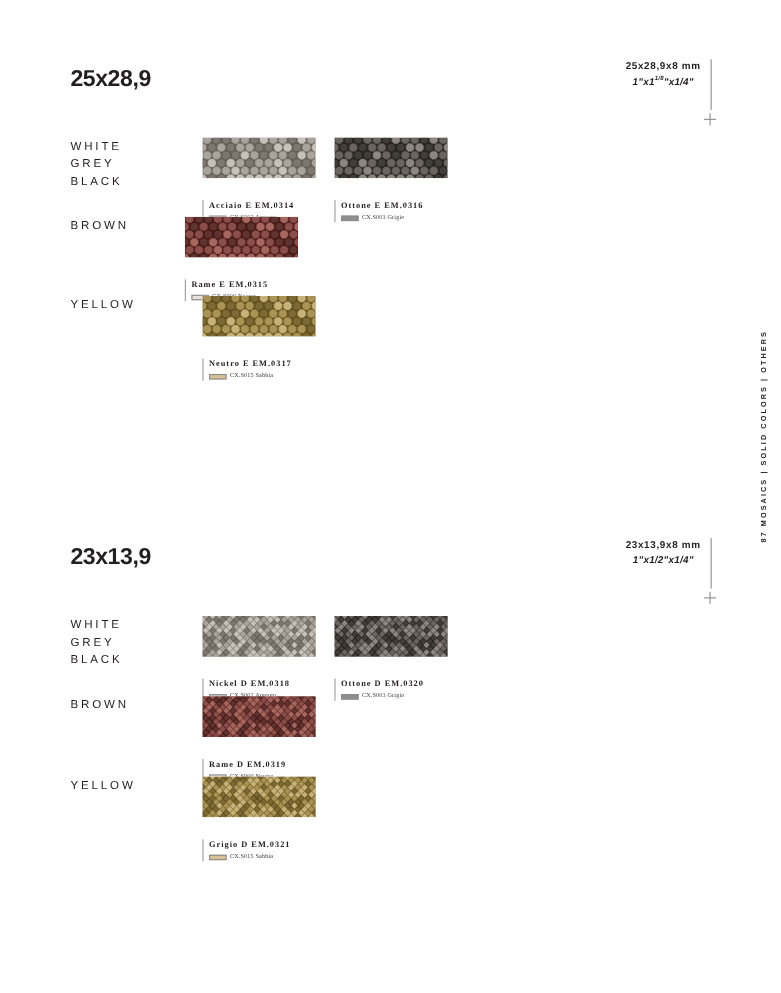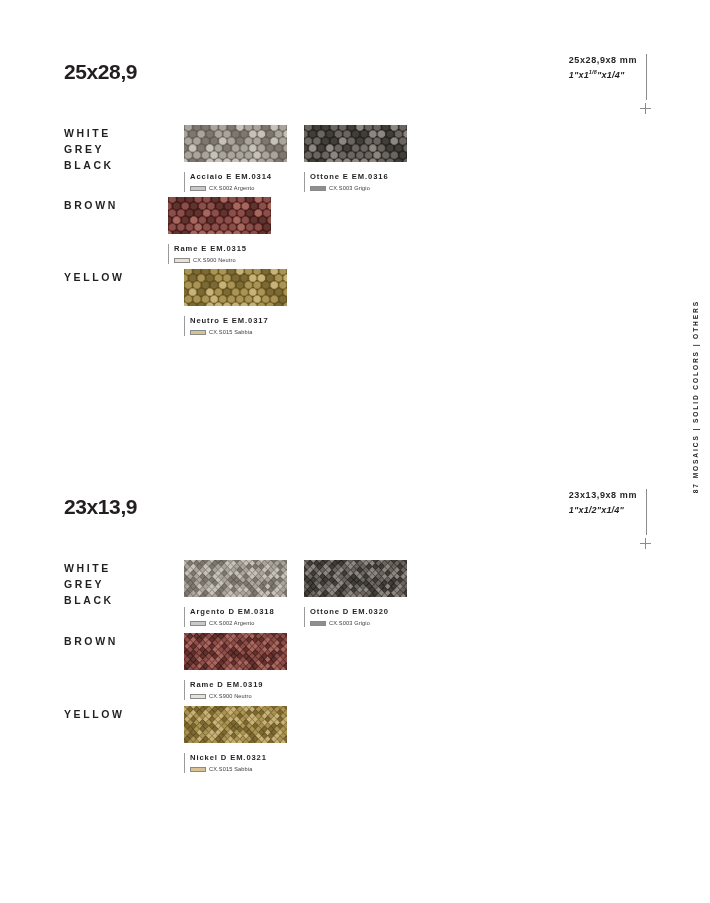--- a/index.html
+++ b/index.html
@@ -30,21 +30,21 @@
     font-weight: bold;
     letter-spacing: -0.4px;
     color: #231f20;
   }
 
   
   .spec {
     position: absolute;
     right: 63px;
     top: 4px;
-    text-align: left;
+    text-align: center;
     padding-right: 9px;
     border-right: 1px solid #8c8c8c;
     height: 46px;
   }
   .spec-mm {
     font-size: 9px;
     font-weight: bold;
     letter-spacing: 0.6px;
     color: #231f20;
     white-space: nowrap;
@@ -72,43 +72,44 @@
   }
   .spec-cross:before { left: 0; top: 5px; width: 11px; height: 1px; }
   .spec-cross:after { left: 5px; top: 0; width: 1px; height: 11px; }
 
   
   .family { position: absolute; left: 0; width: 710px; }
   .family-label {
     position: absolute;
     left: 64px;
     font-size: 10.5px;
-    font-weight: bold;
+    font-weight: normal;
     letter-spacing: 2.6px;
     line-height: 16px;
     color: #231f20;
     white-space: nowrap;
   }
 
   
   .product { position: absolute; }
   .swatch-img {
     width: 103px; height: 37px;
     display: block;
     overflow: hidden;
     position: relative;
     background: #ffffff;
   }
   .swatch-img svg { display: block; }
 
   .caption {
-    margin-top: 10px;
+    margin-top: 20px;
     padding-left: 5px;
     border-left: 1px solid #9a9a9a;
     min-height: 20px;
+    font-family: Liberation Serif, serif;
   }
   .caption-name {
     font-size: 7.6px;
     font-weight: bold;
     letter-spacing: 0.9px;
     color: #231f20;
     white-space: nowrap;
     line-height: 10px;
   }
   .caption-grout {
@@ -922,21 +923,21 @@
               <polygon points="74.4,39.864 77.25200000000001,42.9 74.4,45.936 71.548,42.9" fill="#c6c1b9" stroke="#a09b93" stroke-width="0.4"></polygon>
               <polygon points="80.60000000000001,39.864 83.45200000000001,42.9 80.60000000000001,45.936 77.748,42.9" fill="#c6c1b9" stroke="#a09b93" stroke-width="0.4"></polygon>
               <polygon points="86.8,39.864 89.652,42.9 86.8,45.936 83.948,42.9" fill="#c6c1b9" stroke="#a09b93" stroke-width="0.4"></polygon>
               <polygon points="93,39.864 95.852,42.9 93,45.936 90.148,42.9" fill="#c6c1b9" stroke="#a09b93" stroke-width="0.4"></polygon>
               <polygon points="99.2,39.864 102.052,42.9 99.2,45.936 96.348,42.9" fill="#7d776f" stroke="#575149" stroke-width="0.4"></polygon>
               <polygon points="105.4,39.864 108.25200000000001,42.9 105.4,45.936 102.548,42.9" fill="#c6c1b9" stroke="#a09b93" stroke-width="0.4"></polygon>
               <polygon points="111.60000000000001,39.864 114.45200000000001,42.9 111.60000000000001,45.936 108.748,42.9" fill="#a9a49c" stroke="#837e76" stroke-width="0.4"></polygon>
             </svg>
           </div>
         <div class="caption">
-          <div class="caption-name">Argento D EM.0318</div>
+          <div class="caption-name">Nickel D EM.0318</div>
           <div class="caption-grout">
             <span class="grout-chip" style="background: rgb(201, 201, 201);"></span>
             <span class="caption-grout-text">CX.S002 Argento</span>
           </div>
         </div>
       </div>
 
       <div class="product" style="left:304px; top:0">
         <div class="swatch-img">
             <svg width="103" height="37" viewBox="0 0 103 37">
@@ -1775,21 +1776,21 @@
               <polygon points="74.4,39.864 77.25200000000001,42.9 74.4,45.936 71.548,42.9" fill="#c7b279" stroke="#a18c53" stroke-width="0.4"></polygon>
               <polygon points="80.60000000000001,39.864 83.45200000000001,42.9 80.60000000000001,45.936 77.748,42.9" fill="#c7b279" stroke="#a18c53" stroke-width="0.4"></polygon>
               <polygon points="86.8,39.864 89.652,42.9 86.8,45.936 83.948,42.9" fill="#c7b279" stroke="#a18c53" stroke-width="0.4"></polygon>
               <polygon points="93,39.864 95.852,42.9 93,45.936 90.148,42.9" fill="#c7b279" stroke="#a18c53" stroke-width="0.4"></polygon>
               <polygon points="99.2,39.864 102.052,42.9 99.2,45.936 96.348,42.9" fill="#7b6936" stroke="#554310" stroke-width="0.4"></polygon>
               <polygon points="105.4,39.864 108.25200000000001,42.9 105.4,45.936 102.548,42.9" fill="#c7b279" stroke="#a18c53" stroke-width="0.4"></polygon>
               <polygon points="111.60000000000001,39.864 114.45200000000001,42.9 111.60000000000001,45.936 108.748,42.9" fill="#a99355" stroke="#836d2f" stroke-width="0.4"></polygon>
             </svg>
           </div>
         <div class="caption">
-          <div class="caption-name">Nickel D EM.0321</div>
+          <div class="caption-name">Grigio D EM.0321</div>
           <div class="caption-grout">
             <span class="grout-chip" style="background: rgb(216, 194, 148);"></span>
             <span class="caption-grout-text">CX.S015 Sabbia</span>
           </div>
         </div>
       </div>
     </div>
   </div>
 
   <div class="rail">

